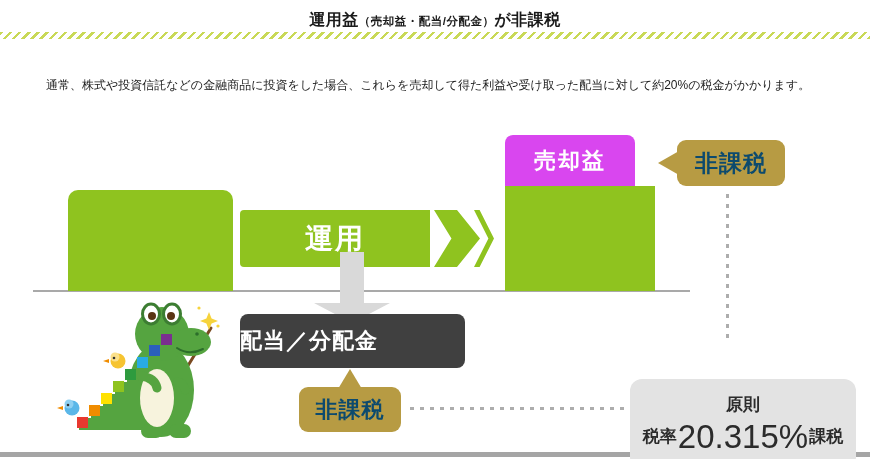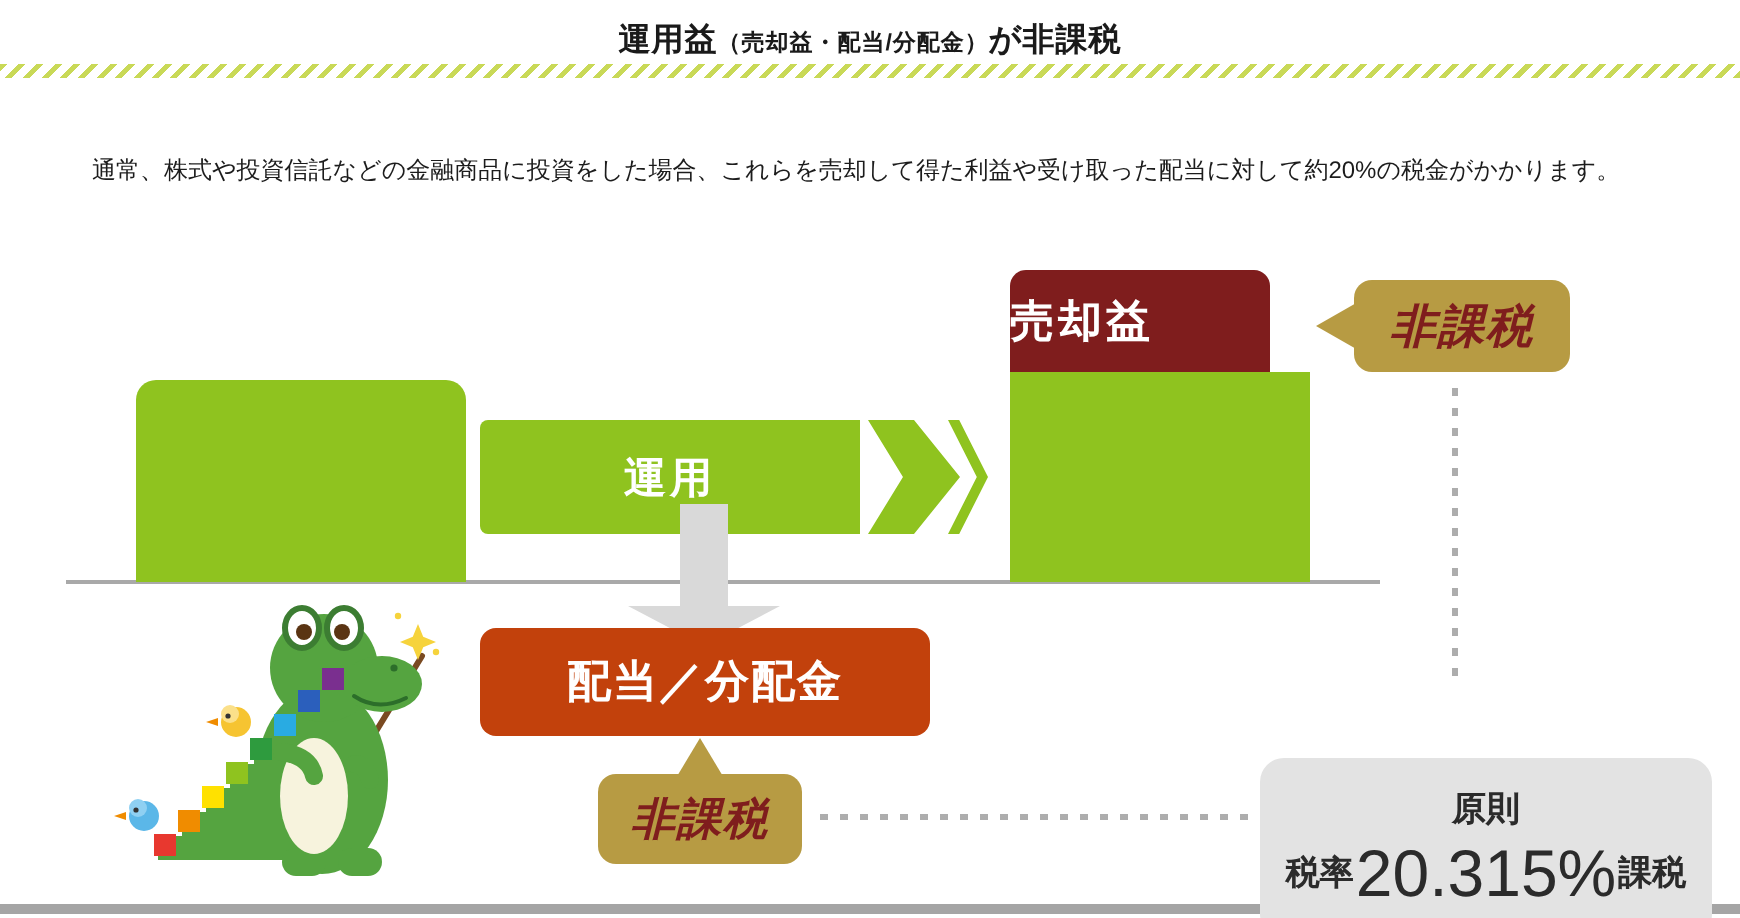--- a/index.html
+++ b/index.html
@@ -23,62 +23,62 @@
   
   .baseline{position:absolute;left:33px;top:290px;width:657px;height:2px;background:#a9a9a9;}
   .principal-box{
     position:absolute;left:68px;top:190px;width:165px;height:101px;
     background:#8fc31f;border-radius:10px 10px 0 0;
   }
   
   .op-arrow-body{
     position:absolute;left:240px;top:210px;width:190px;height:57px;background:#8fc31f;
     border-radius:4px 0 0 4px;display:flex;align-items:center;justify-content:center;
-    color:#fff;font-size:21px;font-weight:bold;letter-spacing:2px;
+    color:#fff;font-size:28px;font-weight:bold;letter-spacing:2px;
   }
   .op-arrow-head{
     position:absolute;left:434px;top:210px;width:46px;height:57px;background:#8fc31f;
     clip-path:polygon(0% 0%,50% 0%,100% 50%,50% 100%,0% 100%,38% 50%);
   }
   .op-arrow-chevron{
     position:absolute;left:474px;top:210px;width:20px;height:57px;background:#8fc31f;
     clip-path:polygon(0% 0%,28% 0%,100% 50%,28% 100%,0% 100%,72% 50%);
   }
   
   .gain-header{
-    position:absolute;left:505px;top:135px;width:130px;height:51px;background:#7f1d1d;
-    border-radius:8px 8px 0 0;display:flex;align-items:center;
+    position:absolute;left:505px;top:135px;width:130px;height:51px;background:#d946ef;
+    border-radius:8px 8px 0 0;display:flex;align-items:center;justify-content:center;
     color:#fff;font-size:22px;font-weight:bold;letter-spacing:2px;
   }
   .gain-body{position:absolute;left:505px;top:186px;width:150px;height:105px;background:#8fc31f;}
   
   .badge{
-    position:absolute;background:#b79b43;border-radius:9px;color:#7f1d1d;font-weight:bold;
-    display:flex;align-items:center;justify-content:center;letter-spacing:1px;z-index:5;font-style:italic;
+    position:absolute;background:#b79b43;border-radius:9px;color:#0c4a6e;font-weight:bold;
+    display:flex;align-items:center;justify-content:center;letter-spacing:1px;z-index:5;
   }
   .badge-top{left:677px;top:140px;width:108px;height:46px;font-size:23px;}
   .badge-top-tail{
     position:absolute;left:658px;top:151px;width:21px;height:24px;background:#b79b43;
     clip-path:polygon(100% 0,0 50%,100% 100%);z-index:5;
   }
   .badge-bottom{left:299px;top:387px;width:102px;height:45px;font-size:22px;}
   .badge-bottom-tail{
     position:absolute;left:338px;top:369px;width:24px;height:20px;background:#b79b43;
     clip-path:polygon(50% 0,0 100%,100% 100%);z-index:5;
   }
   
   .down-arrow-shaft{position:absolute;left:340px;top:252px;width:24px;height:53px;background:#d9d9d9;z-index:1;}
   .down-arrow-head{
     position:absolute;left:314px;top:303px;width:76px;height:20px;background:#d9d9d9;
     clip-path:polygon(0 0,100% 0,50% 100%);z-index:1;
   }
   
   .dividend-box{
-    position:absolute;left:240px;top:314px;width:225px;height:54px;background:#c2410c;
-    border-radius:8px;display:flex;align-items:center;justify-content:center;
+    position:absolute;left:240px;top:314px;width:225px;height:54px;background:#404040;
+    border-radius:8px;display:flex;align-items:center;
     color:#fff;font-size:22px;font-weight:bold;letter-spacing:1px;z-index:2;
   }
   
   .vdash{
     position:absolute;left:726px;top:194px;width:3px;height:146px;
     background:repeating-linear-gradient(180deg,#adadad 0 4px,transparent 4px 10px);
   }
   .hdash{
     position:absolute;left:410px;top:407px;width:218px;height:3px;
     background:repeating-linear-gradient(90deg,#adadad 0 4px,transparent 4px 10px);

